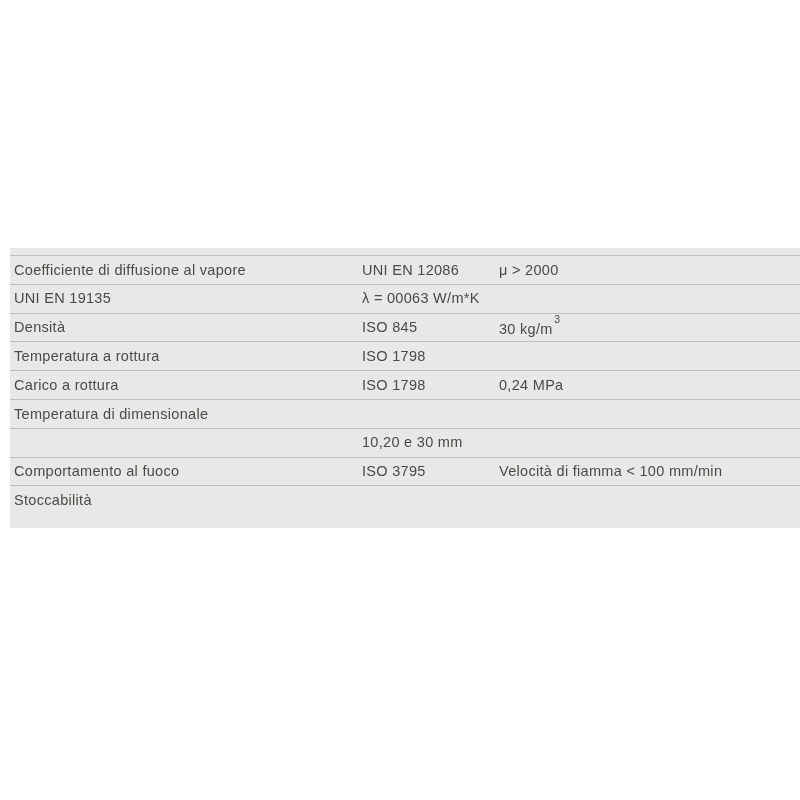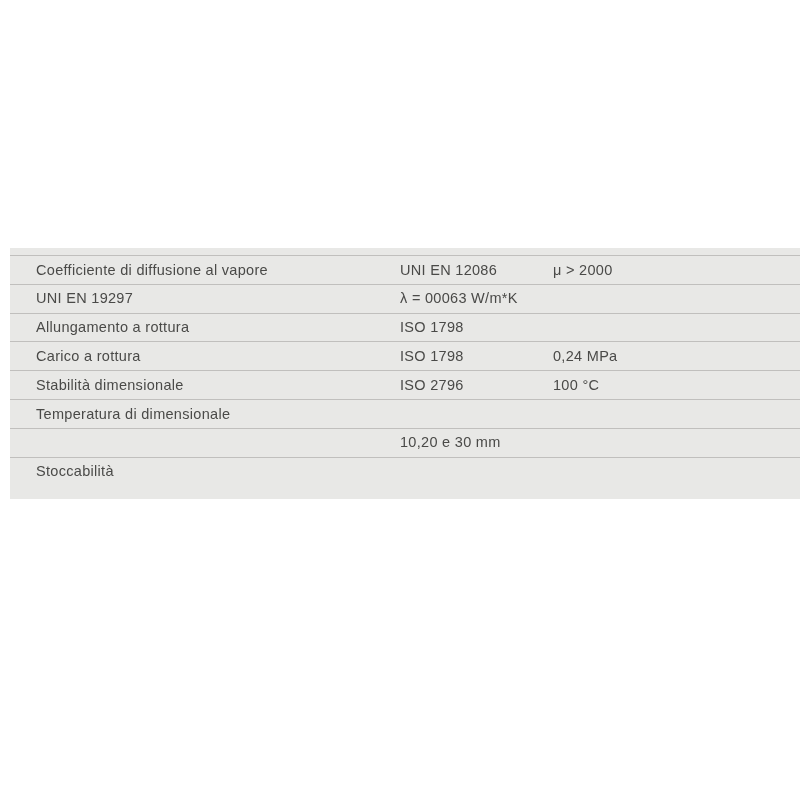--- a/index.html
+++ b/index.html
@@ -27,26 +27,25 @@
     background: var(--table-bg, #e8e8e6);
     padding: 7px 0 14px 0;
   }
 
   .row {
     display: grid;
     grid-template-columns: 348px 137px 1fr;
     align-items: center;
     height: 28.8px;
     border-top: 1px solid var(--divider, #c0bfbd);
-    padding-left: 26px;
+    padding-left: 4px;
     color: var(--text, #4a4a48);
     font-size: 14.5px;
     letter-spacing: 0.3px;
     line-height: 1;
-    gap: 16px;
   }
 
   .cell {
     white-space: pre;
     overflow: visible;
   }
 
   .col-value { white-space: nowrap; }
 
   .value-sup {
@@ -63,51 +62,56 @@
 <div class="page">
   <section class="spec-table">
 
       <div class="row">
         <div class="cell col-property">Coefficiente di diffusione al vapore</div>
         <div class="cell col-standard">UNI EN 12086</div>
         <div class="cell col-value"><span class="value-text">μ &gt; 2000</span></div>
       </div>
 
       <div class="row">
-        <div class="cell col-standard">UNI EN 19297</div>
+        <div class="cell col-standard">UNI EN 19135</div>
         <div class="cell col-value"><span class="value-text">λ = 00063 W/m*K</span></div>
       </div>
 
+      <div class="row">
+        <div class="cell col-property">Densità</div>
+        <div class="cell col-standard">ISO 845</div>
+        <div class="cell col-value"><span class="value-text">30 kg/m</span><sup class="value-sup">3</sup></div>
+      </div>
 
       <div class="row">
-        <div class="cell col-property">Allungamento a rottura</div>
+        <div class="cell col-property">Temperatura a rottura</div>
         <div class="cell col-standard">ISO 1798</div>
       </div>
 
       <div class="row">
         <div class="cell col-property">Carico a rottura</div>
         <div class="cell col-standard">ISO 1798</div>
         <div class="cell col-value"><span class="value-text">0,24 MPa</span></div>
       </div>
 
-      <div class="row">
-        <div class="cell col-property">Stabilità dimensionale</div>
-        <div class="cell col-standard">ISO 2796</div>
-        <div class="cell col-value"><span class="value-text">100 °C</span></div>
-      </div>
 
       <div class="row">
         <div class="cell col-property">Temperatura di dimensionale</div>
         <div class="cell col-standard"></div>
       </div>
 
       <div class="row">
         <div class="cell col-standard"></div>
         <div class="cell col-value"><span class="value-text">10,20 e 30 mm</span></div>
       </div>
 
+      <div class="row">
+        <div class="cell col-property">Comportamento al fuoco</div>
+        <div class="cell col-standard">ISO 3795</div>
+        <div class="cell col-value"><span class="value-text">Velocità di fiamma &lt; 100 mm/min</span></div>
+      </div>
 
       <div class="row">
         <div class="cell col-property">Stoccabilità</div>
         <div class="cell col-standard"></div>
       </div>
     </section>
 </div>
 
 </body></html>

